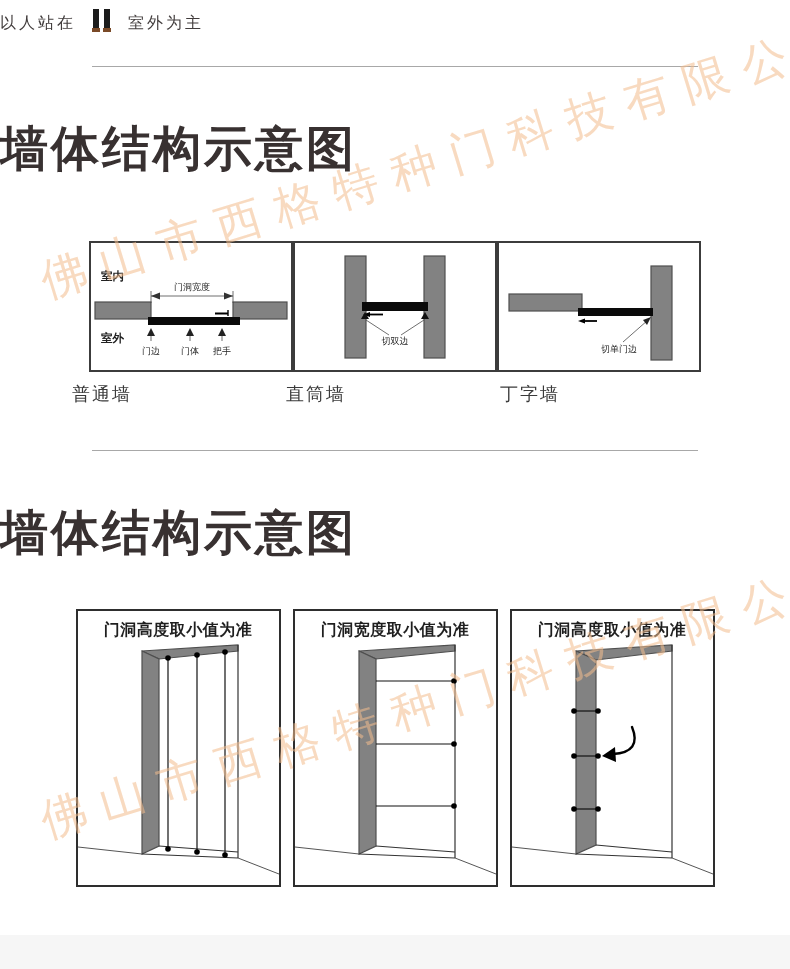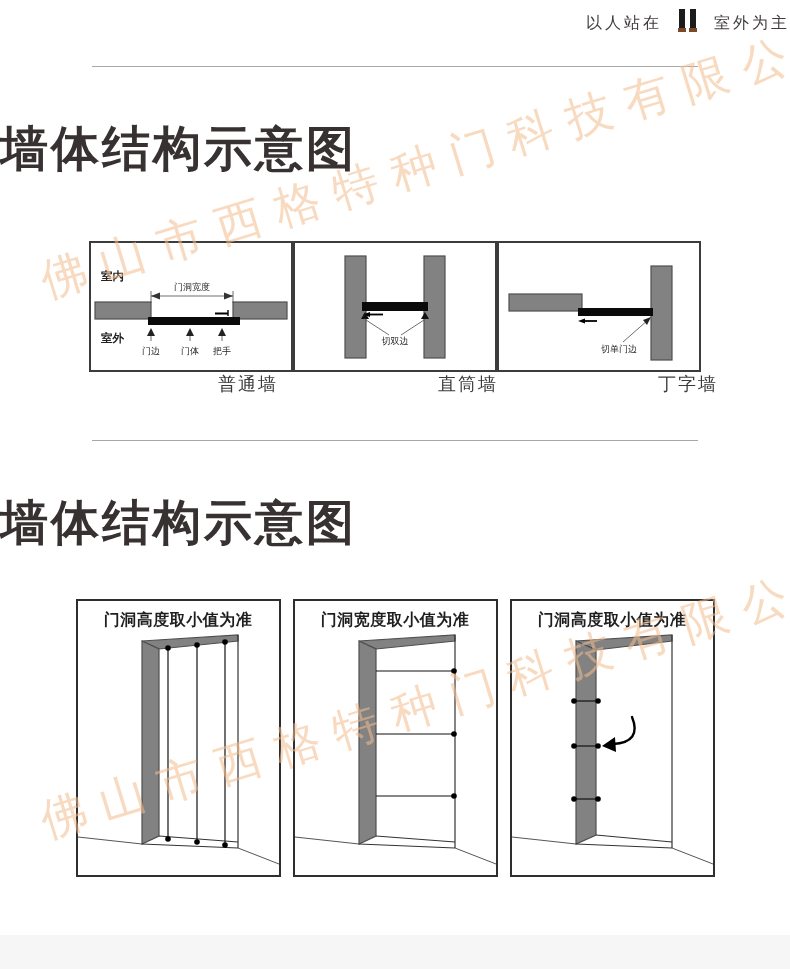--- a/index.html
+++ b/index.html
@@ -24,21 +24,21 @@
     z-index: 9;
     pointer-events: none;
   }
   .wm-top { top: 252px; }
   .wm-bottom { top: 792px; }
 
   
   .top-note {
     padding-top: 8px;
     display: flex;
-    justify-content: flex-end;
+    justify-content: flex-start;
     align-items: center;
     gap: 14px;
     font-size: 16px;
     letter-spacing: 3px;
     color: #413c3c;
   }
   .boots { display: inline-block; }
 
   .divider {
     width: 606px;
@@ -54,21 +54,21 @@
     color: #383131;
   }
 
   
   .wall-row { display: flex; justify-content: center; margin-top: 60px; }
   .wall-box {
     width: 204px; height: 131px;
     border: 2px solid #3c3c3c;
     background: #fff;
   }
-  .wall-label-row { display: flex; justify-content: flex-end; gap: 16px; }
+  .wall-label-row { display: flex; justify-content: flex-start; gap: 10px; margin-top: 10px; }
   .wall-label {
     width: 204px; text-align: center;
     font-size: 18px; letter-spacing: 2px; color: #3a3a3a;
   }
 
   
   .door-row { display: flex; justify-content: center; gap: 12px; margin-top: 44px; }
   .door-box {
     width: 205px; height: 278px;
     border: 2px solid #2e2e2e;

